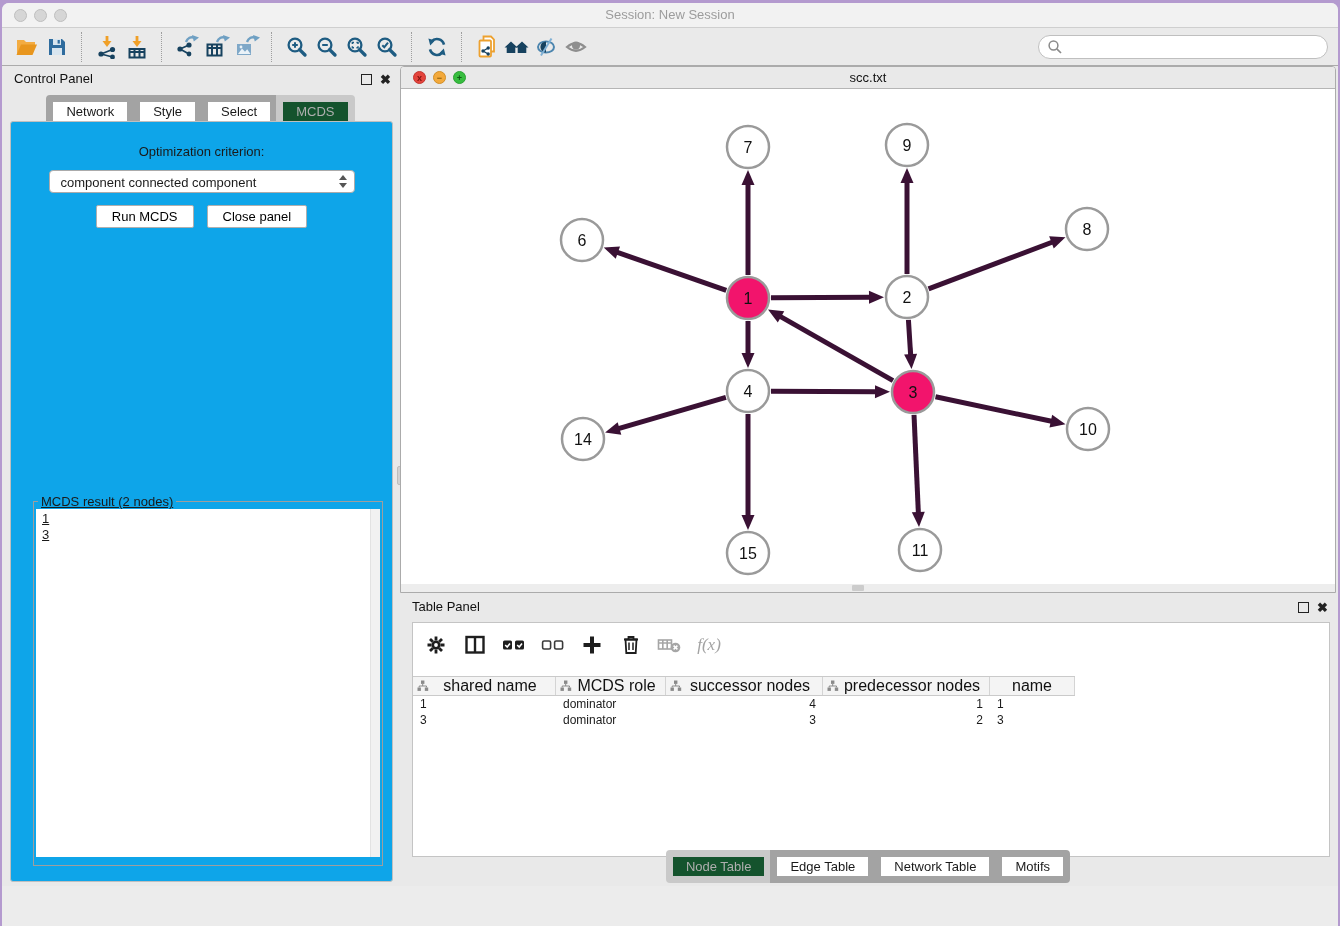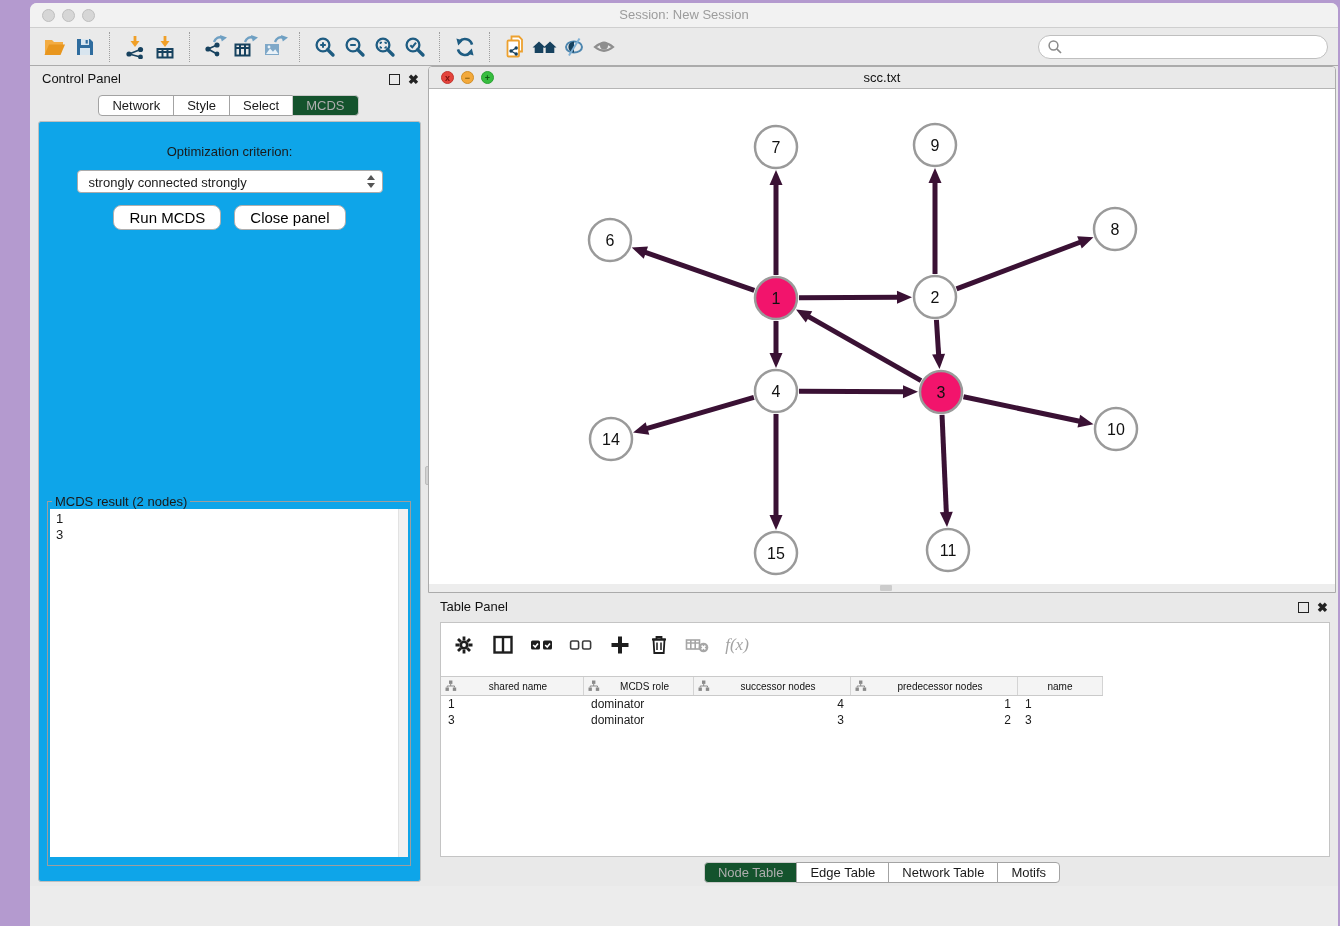--- a/index.html
+++ b/index.html
@@ -1,19 +1,19 @@
 <!DOCTYPE html>
 <html><head>
 <meta charset="utf-8">
 <style>
   html,body{margin:0;padding:0;}
   body{width:1340px;height:926px;background:#B49ACF;position:relative;overflow:hidden;
        font-family:"Liberation Sans",sans-serif;color:#1a1a1a;-webkit-font-smoothing:antialiased;}
   .win{position:absolute;left:2px;top:3px;right:2px;bottom:0;background:#ECECEC;
-       border-radius:7px 7px 0 0;overflow:hidden;margin-left:28px;}
+       border-radius:7px 7px 0 0;overflow:hidden;}
   
   .titlebar{position:absolute;left:0;top:0;right:0;height:24px;background:#F2F2F2;
             border-bottom:1px solid #CFCFCF;}
   .tl{position:absolute;top:6px;width:13px;height:13px;border-radius:50%;
       background:#D6D6D6;border:1px solid #BEBEBE;box-sizing:border-box;}
   .title-text{position:absolute;left:0;right:0;top:0;height:24px;line-height:24px;
               text-align:center;font-size:13px;color:#9C9C9C;}
   
   .toolbar{position:absolute;left:0;top:25px;right:0;height:38px;background:#EAEAEA;
            border-bottom:1px solid #ABABAB;display:flex;align-items:center;padding:0 10px;box-sizing:border-box;}
@@ -25,37 +25,37 @@
   
   .main{position:absolute;left:0;top:63px;right:0;bottom:40px;background:#E9E9E9;}
   
   .cpanel{position:absolute;left:0;top:0;width:397px;bottom:0;}
   .panel-header{position:absolute;left:0;right:0;top:0;height:26px;font-size:13px;color:#111;}
   .panel-header .ph-title{position:absolute;left:12px;top:0;line-height:26px;}
   .ph-btns{position:absolute;right:8px;top:0;height:26px;display:flex;align-items:center;gap:8px;}
   .float-ic{width:9px;height:9px;border:1.5px solid #222;display:inline-block;}
   .close-ic{font-size:13px;font-weight:bold;color:#222;line-height:1;}
   .cp-tabs{position:absolute;left:0;right:0;top:29px;display:flex;justify-content:center;}
-  .seg{background:#FFF;border:1px solid #a3a3a3;padding:2px 13px;font-size:13px;margin-left:-1px;white-space:nowrap;}
+  .seg{background:#FFF;border:7px solid #a3a3a3;padding:2px 13px;font-size:13px;margin-left:-1px;white-space:nowrap;}
   .seg:first-child{border-radius:4px 0 0 4px;margin-left:0;}
   .seg:last-child{border-radius:0 4px 4px 0;}
   .seg.active{background:#14532d;color:#AEAEAE;border-color:#C9C9C9;}
   .cp-body{position:absolute;left:8px;width:381px;top:55px;bottom:4px;background:#0ea5e9;
            border:1px solid #BFBFBF;border-radius:3px;}
   .opt-label{margin-top:22px;text-align:center;font-size:13px;}
   .dropdown{position:relative;margin:11px auto 0;width:306px;height:23px;background:#FFF;
             border:1px solid #ABABAB;border-radius:4px;font-size:13px;line-height:23px;
             padding:0 22px 0 11px;box-sizing:border-box;white-space:nowrap;overflow:hidden;}
   .stepper{position:absolute;right:7px;top:4px;display:flex;flex-direction:column;gap:3px;}
   .tri-up{width:0;height:0;border-left:4px solid transparent;border-right:4px solid transparent;border-bottom:5px solid #555;}
   .tri-dn{width:0;height:0;border-left:4px solid transparent;border-right:4px solid transparent;border-top:5px solid #555;}
   .btn-row{margin-top:12px;display:flex;justify-content:center;gap:13px;}
-  .btn{background:#FFF;border:1px solid #AFAFAF;border-radius:8px;padding:3px 15px;font-size:15px;}
-  .result-fs{position:absolute;left:8px;right:9px;top:372px;height:372px;border:1px solid #9E9E9E;
-             margin:0;padding:0 2px 2px 2px;box-sizing:border-box;}
+  .btn{background:#FFF;border:1px solid #AFAFAF;border-radius:2px;padding:3px 15px;font-size:13px;}
+  .result-fs{position:absolute;left:22px;right:9px;top:372px;height:372px;border:1px solid #9E9E9E;
+             margin:0;padding:0 2px 2px 2px;box-sizing:border-box;text-decoration:underline;}
   .result-fs legend{font-size:13px;padding:0 3px;margin-left:2px;}
   .result-box{position:relative;background:#FFF;height:348px;overflow:hidden;}
   .result-box pre{margin:0;padding:2px 6px;font-family:"Liberation Sans",sans-serif;font-size:13px;line-height:16px;}
   .vtrack{position:absolute;right:0;top:0;bottom:0;width:9px;background:#F1F1F1;border-left:1px solid #E2E2E2;}
   .split-grip-v{position:absolute;left:395px;top:400px;width:7px;height:17px;background:#D2D2D2;
                 border:1px solid #BDBDBD;border-radius:2px;}
   
   .netwin{position:absolute;left:398px;top:0;right:2px;height:527px;background:#FFF;
           border:1px solid #ABABAB;border-radius:4px 4px 0 0;box-sizing:border-box;overflow:hidden;}
   .nw-titlebar{position:absolute;left:0;right:0;top:0;height:21px;background:#E9E9E9;
@@ -71,21 +71,21 @@
   .grip-h{position:absolute;left:451px;top:1px;width:12px;height:6px;background:#CCC;border-radius:1px;}
   
   .tpanel{position:absolute;left:398px;top:528px;right:2px;bottom:0;}
   .tp-body{position:absolute;left:12px;right:6px;top:28px;height:233px;background:#FFF;
            border:1px solid #C4C4C4;overflow:hidden;}
   .tp-toolbar{position:absolute;left:10px;top:8px;display:flex;align-items:center;gap:13px;height:28px;}
   .tic{width:26px;height:24px;display:inline-flex;align-items:center;justify-content:center;}
   .fx{font-family:"Liberation Serif",serif;font-style:italic;font-size:17px;color:#A3A3A3;}
   .ttable{position:absolute;left:0;top:53px;}
   .thead{display:flex;background:#F4F4F4;border-top:1px solid #CACACA;border-bottom:1px solid #CACACA;}
-  .th{display:flex;align-items:center;height:18px;font-size:10px;color:#111;border-right:1px solid #D4D4D4;
+  .th{display:flex;align-items:center;height:18px;font-size:16px;color:#111;border-right:1px solid #D4D4D4;
       box-sizing:border-box;padding:0 4px;}
   .th .thlabel{flex:1;text-align:center;}
   .tr{display:flex;}
   .td{height:16px;line-height:16px;font-size:12px;box-sizing:border-box;padding:0 7px;overflow:hidden;white-space:nowrap;}
   .tp-tabs{position:absolute;left:0;right:0;bottom:3px;display:flex;justify-content:center;}
   
   .statusbar{position:absolute;left:0;right:0;bottom:0;height:40px;background:#EAEAEA;border-top:1px solid #C2C2C2;}
   .sb-btn{position:absolute;left:10px;top:7px;width:32px;height:26px;background:#F5F5F5;border:1px solid #ACACAC;
           border-radius:3px;display:flex;align-items:center;justify-content:center;}
   .mem-btn{position:absolute;right:8px;top:8px;height:24px;background:#F7F7F7;border:1px solid #B5B5B5;
@@ -259,21 +259,21 @@
       </div>
       <div class="cp-tabs" id="cp-tabs">
           <span class="seg">Network</span>
           <span class="seg">Style</span>
           <span class="seg">Select</span>
           <span class="seg active">MCDS</span>
         </div>
       <div class="cp-body">
         <div class="opt-label">Optimization criterion:</div>
         <div class="dropdown">
-          <span>strongly connected strongly</span>
+          <span>component connected component</span>
           <span class="stepper">
               <span class="tri-up"></span>
               <span class="tri-dn"></span>
             </span>
         </div>
         <div class="btn-row">
           <button class="btn">Run MCDS</button>
           <button class="btn">Close panel</button>
         </div>
         <fieldset class="result-fs">

